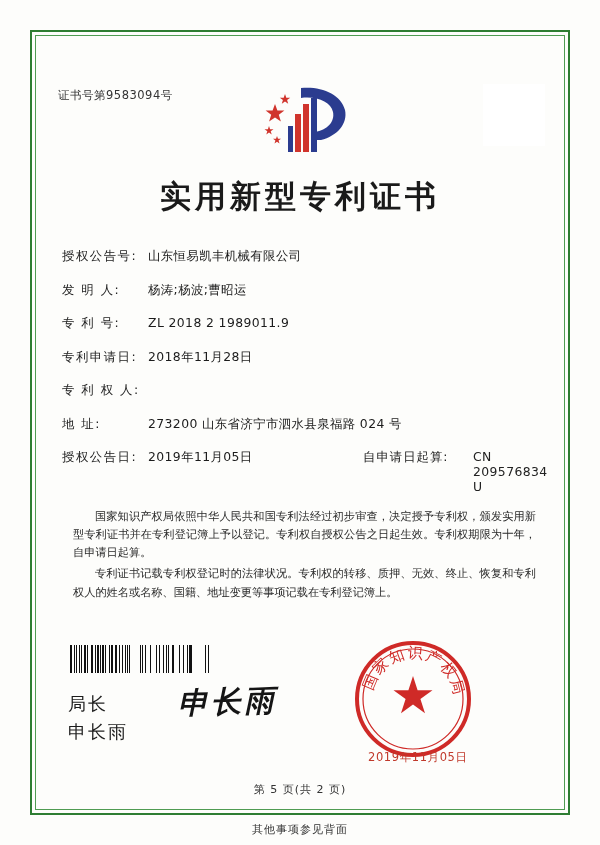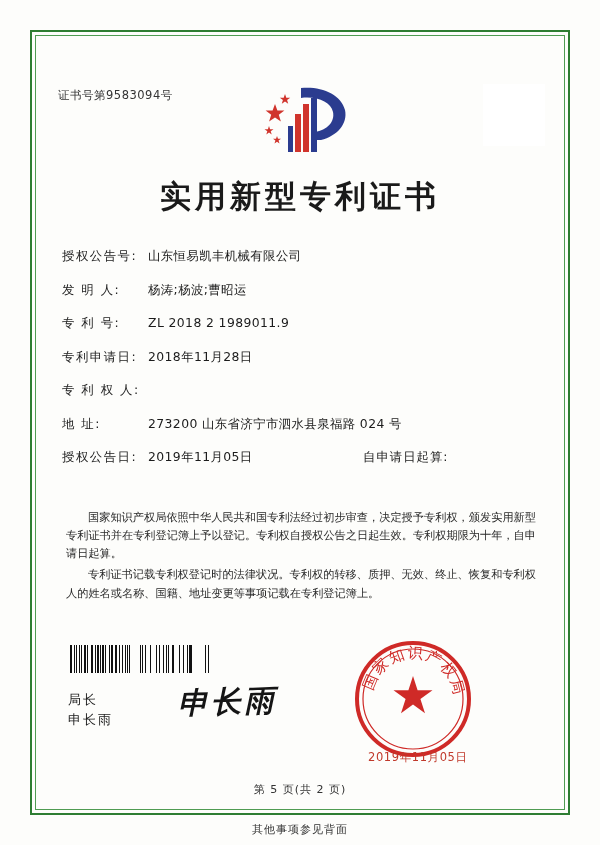--- a/index.html
+++ b/index.html
@@ -129,44 +129,43 @@
   .paras {
     position: absolute;
     left: 66px; top: 508px;
     width: 470px;
     font-size: 11.2px;
     line-height: 1.62;
     color: #2a2a2a;
     text-align: justify;
   }
   .paras p {
-    margin: 0 0 3px 0;
+    margin: 0 0 3px 7px;
     text-indent: 22px;
-    font-family: Liberation Serif, serif;
   }
 
   
   .barcode {
     position: absolute;
     left: 68px; top: 645px;
     width: 145px; height: 28px;
     display: flex;
     align-items: stretch;
   }
   .barcode i {
     display: block;
     background: #111;
     height: 100%;
   }
 
   
   .sign-block {
     position: absolute;
     left: 68px; top: 690px;
-    font-size: 13px;
+    font-size: 18px;
     line-height: 1.55;
     letter-spacing: 2px;
     color: #1c1c1c;
   }
   .signature {
     position: absolute;
     left: 178px; top: 682px;
     font-family: "DejaVu Serif", "Liberation Serif", serif;
     font-size: 30px;
     font-style: italic;
@@ -263,20 +262,21 @@
       <div class="field-label">专 利 权 人:</div>
     </div>
     <div class="field-row">
       <div class="field-label">地 址:</div>
       <div class="field-value">273200 山东省济宁市泗水县泉福路 024 号</div>
     </div>
     <div class="field-row two" style="margin-top:4px;">
       <div class="field-label">授权公告日:</div>
       <div class="field-value">2019年11月05日</div>
       <div class="field-label2">自申请日起算:</div>
+      <div class="field-value2">CN 209576834 U</div>
     </div>
   </div>
 
   <div class="paras">
     <p>国家知识产权局依照中华人民共和国专利法经过初步审查，决定授予专利权，颁发实用新型专利证书并在专利登记簿上予以登记。专利权自授权公告之日起生效。专利权期限为十年，自申请日起算。</p>
     <p>专利证书记载专利权登记时的法律状况。专利权的转移、质押、无效、终止、恢复和专利权人的姓名或名称、国籍、地址变更等事项记载在专利登记簿上。</p>
   </div>
 
   <div class="barcode" id="barcode">
       <i style="width: 2px; margin-right: 1px; background: transparent;"></i>

